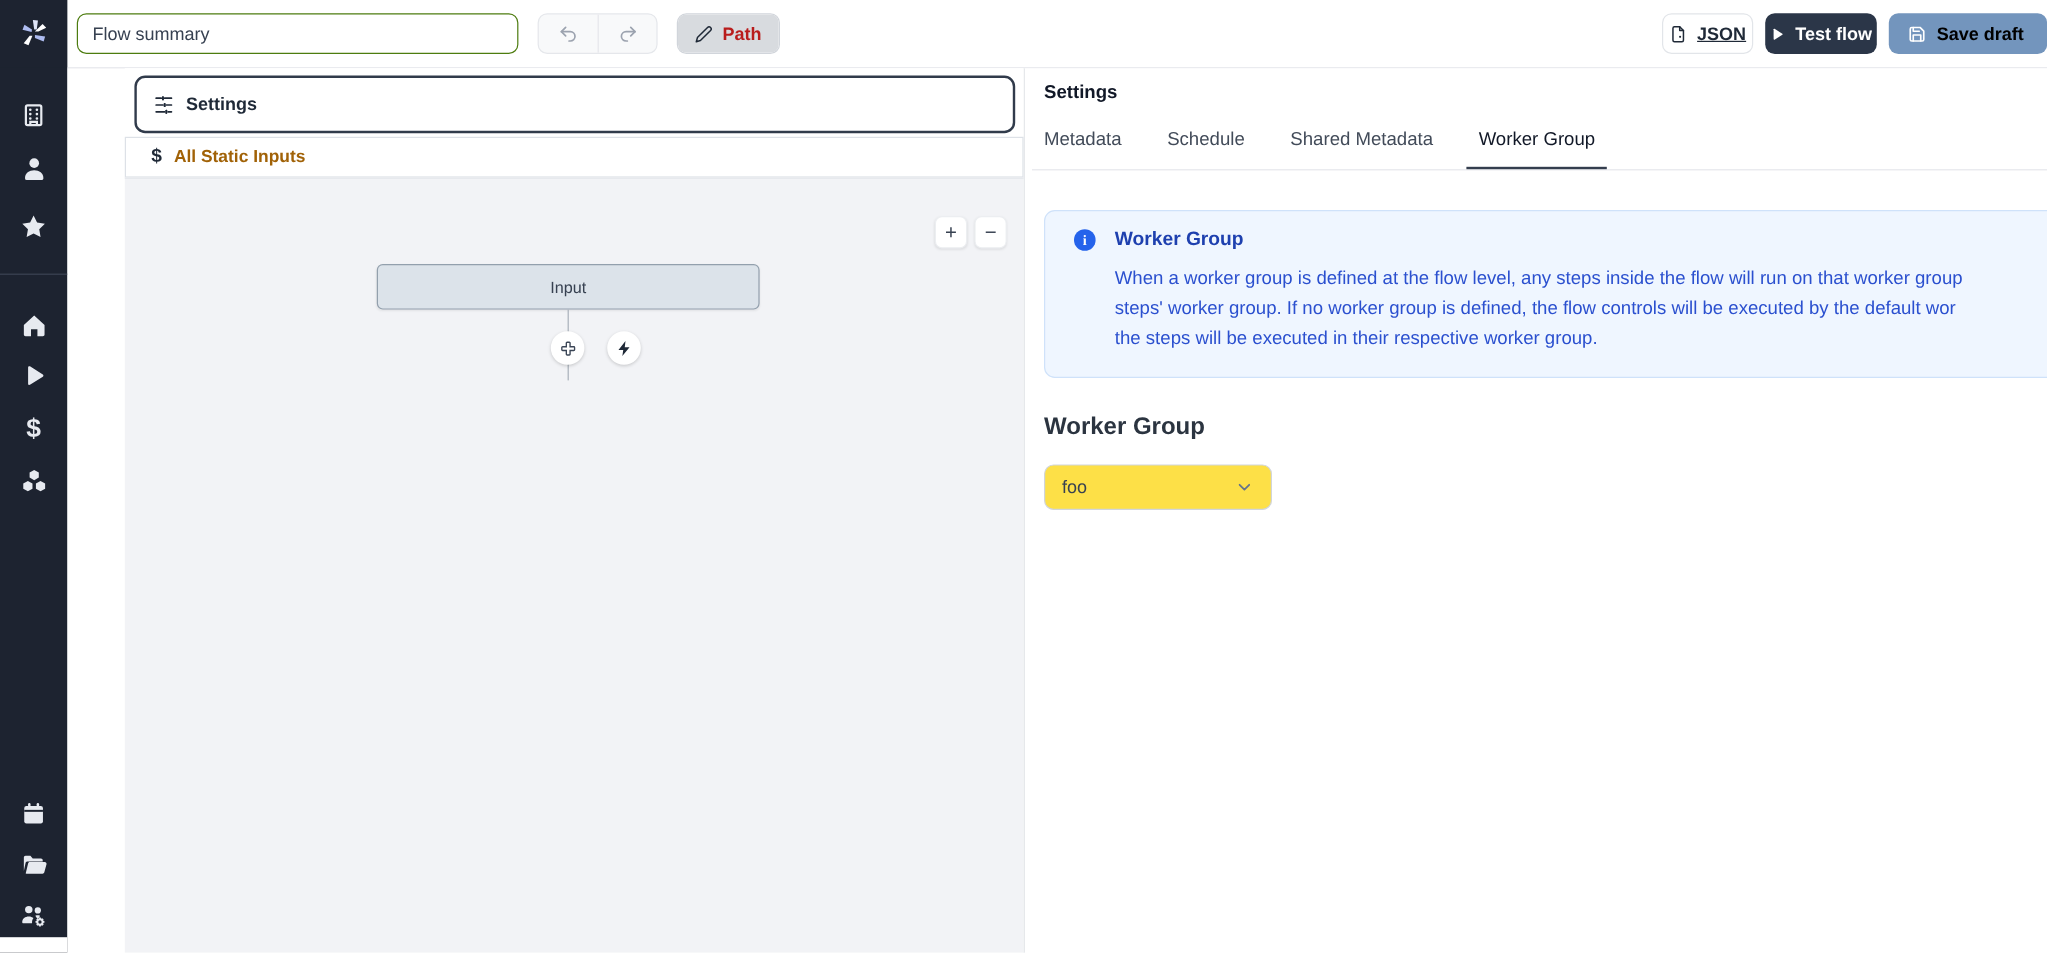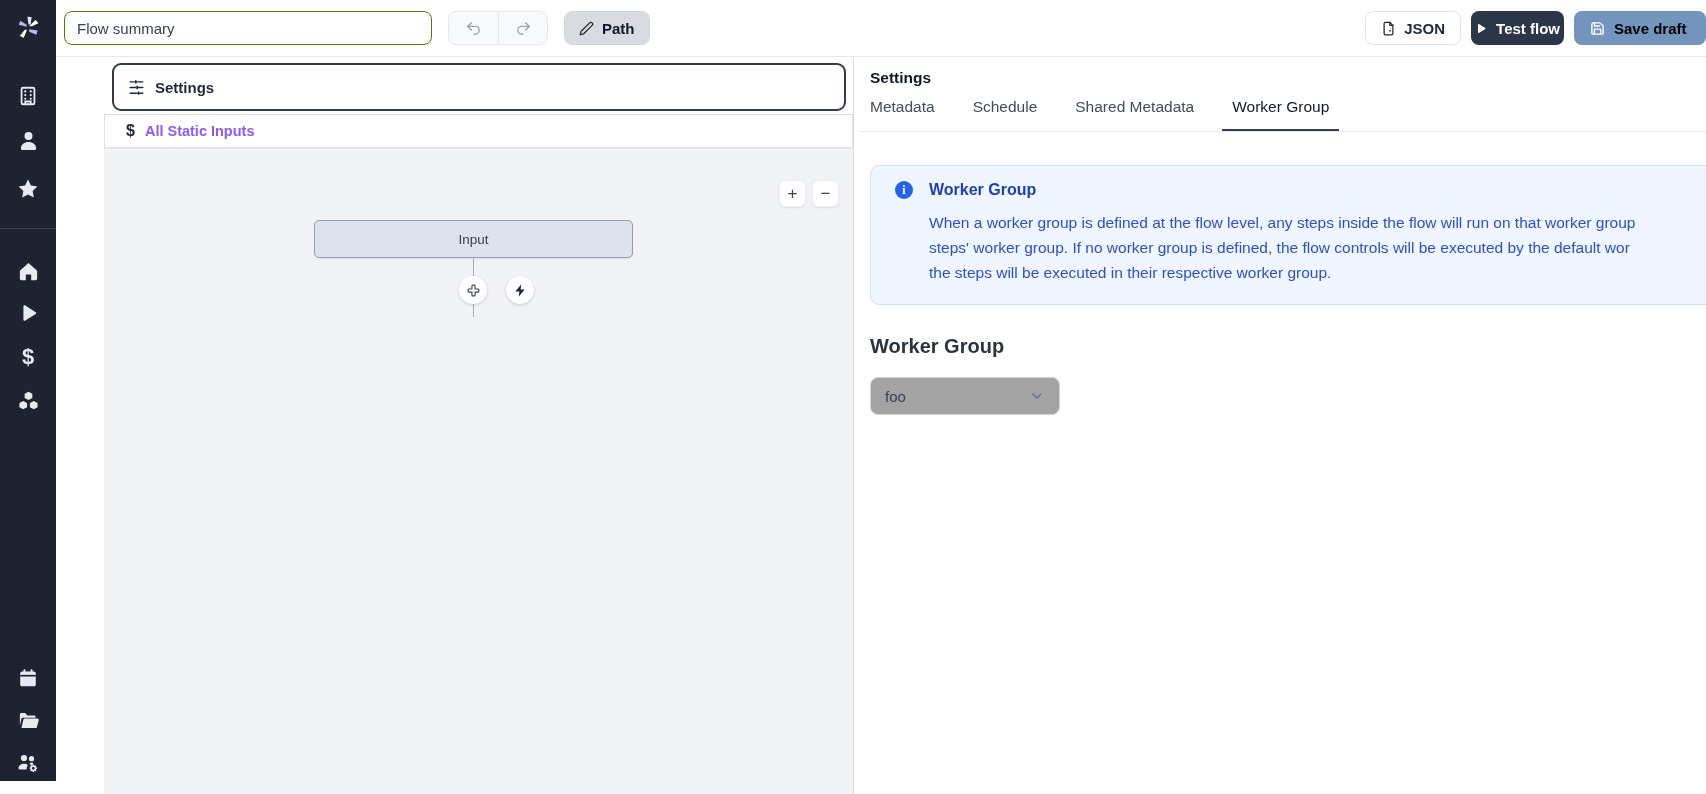--- a/index.html
+++ b/index.html
@@ -27,27 +27,27 @@
                    font-family:"Liberation Sans", sans-serif; outline:none; }
   .history-group { margin-left:16px; height:34px; display:flex; border:1px solid #e5e7eb;
                    border-radius:8px; background:#f8f9fa; overflow:hidden; }
   .history-btn { width:49px; height:100%; display:flex; align-items:center; justify-content:center;
                  color:#9ca3af; background:transparent; border:none; cursor:pointer; }
   .history-btn + .history-btn { border-left:1px solid #e5e7eb; }
 
   .path-group { margin-left:16px; height:34px; display:flex; align-items:stretch;
                 border:1px solid #d1d5db; border-radius:8px; overflow:hidden; }
   .path-label { display:flex; align-items:center; gap:8px; background:#d8dbdf; padding:0 14px;
-                font-size:15px; font-weight:bold; color:#0f172a; }
+                font-size:15px; font-weight:bold; color:#b91c1c; }
   .path-value { display:flex; align-items:center; background:#fff; padding:0 13px; width:360px;
                 font-family:"DejaVu Sans Mono", monospace; font-size:14.5px; color:#111827; }
 
   .tb-btn { height:34px; display:flex; align-items:center; border-radius:8px; cursor:pointer;
             font-size:15px; border:1px solid #e2e5e9; background:#fff; color:#1f2937; }
-  .json-btn { margin-left:auto; padding:0 15px; gap:8px; font-weight:bold; }
+  .json-btn { margin-left:auto; padding:0 5px; gap:8px; font-weight:bold;text-decoration:underline; }
   .testupto-btn { margin-left:13px; padding:0 12px; gap:9px; font-weight:bold; }
   .badge { background:#e2e6fb; color:#4f46e5; font-weight:bold; font-size:14.5px;
            border-radius:6px; padding:4px 11px; }
   .testflow-btn { margin-left:10px; padding:0 4px; gap:9px; background:#2b3648; border:none;
                   color:#fff; font-weight:bold; }
   .savedraft-btn { margin-left:10px; padding:0 16px; gap:9px; background:#7395bd; border:none;
                    color:#000000; font-weight:bold; width:132px; flex:0 0 132px; }
 
   
   .content { flex:1; display:flex; min-height:0;padding-left:48px; }
@@ -56,21 +56,21 @@
   .flow-panel { width:750px; flex:0 0 750px; display:flex; flex-direction:column;
                 border-right:1px solid #d9dde2; background:#fff; }
   .flow-header { position:relative; height:91px; flex:0 0 91px; background:#fff; }
   .settings-box { position:absolute; left:8px; top:6px; width:734px; height:48px;
                   border:2px solid #313b4b; border-radius:9px; background:#fff;
                   display:flex; align-items:center; gap:10px; padding-left:14px; cursor:pointer; }
   .settings-box .lbl { font-size:15px; font-weight:bold; color:#1f2937; }
   .static-row { position:absolute; left:0; top:57px; width:100%; height:34px; background:#fff;
                 border:1px solid #dde1e7; display:flex; align-items:center; gap:10px;
                 padding-left:21px; cursor:pointer; }
-  .static-row .lbl { font-size:14.5px; font-weight:bold; color:#8b5cf6; }
+  .static-row .lbl { font-size:14.5px; font-weight:bold; color:#a16207; }
   .dollar-ico { font-size:16px; font-weight:bold; color:#1f2937; }
 
   .canvas { position:relative; flex:1; background:#f2f3f6; border-top:1px solid #e3e6ea; }
   .zoom-btn { position:absolute; width:27px; height:27px; top:31px; background:#fff;
               border:1px solid #eceef1; border-radius:6px; box-shadow:0 1px 2px rgba(0,0,0,.08);
               display:flex; align-items:center; justify-content:center; font-size:17px;
               color:#374151; cursor:pointer; }
   .zoom-in { left:675px; } .zoom-out { left:708px; }
   .node { position:absolute; left:210px; width:319px; height:38px; border-radius:5px;
           display:flex; align-items:center; justify-content:center; font-size:13.5px;
@@ -80,38 +80,38 @@
   .edge-line { position:absolute; left:369px; top:109px; width:1px; height:59px; background:#a8b0ba; }
   .graph-circle { position:absolute; width:28px; height:28px; border-radius:50%; background:#fff;
                   box-shadow:0 1px 3px rgba(0,0,0,.18); display:flex; align-items:center;
                   justify-content:center; cursor:pointer; }
   .add-circle { left:355px; top:127px; }
   .bolt-circle { left:402px; top:127px; }
 
   
   .settings-panel { flex:1; background:#fff; padding-left:16px; position:relative; min-width:0; }
   .sp-title { margin-top:12px; font-size:15.5px; font-weight:bold; color:#111827; }
-  .tabs { margin-top:5px; display:flex; border-bottom:1px solid #e5e7eb; margin-left:-10px; }
+  .tabs { margin-top:15px; display:flex; border-bottom:1px solid #e5e7eb; margin-left:-10px; }
   .tab { padding:6px 10px 13px 10px; margin-right:18px; font-size:15.5px; color:#424b59;
          cursor:pointer; border-bottom:2.5px solid transparent; white-space:nowrap; }
   .tab.active { color:#111827; border-bottom-color:#343e4e; }
 
   .alert { margin-top:33px; width:980px; background:#eff6ff; border:1px solid #cfe2fa;
            border-radius:9px; padding:15px 0 19px 24px; overflow:hidden; }
   .alert-head { display:flex; align-items:center; gap:16px; }
   .info-ico { width:18px; height:18px; border-radius:50%; background:#2563eb; color:#fff;
               font-size:12px; font-weight:bold; display:flex; align-items:center;
               justify-content:center; flex:0 0 18px; font-family:"Liberation Serif", serif; }
   .alert-title { font-size:16px; font-weight:bold; color:#1e40af; }
   .alert-body { margin-left:34px; margin-top:11px; }
   .alert-line { font-size:15.5px; line-height:25px; color:#2b50cf; white-space:nowrap; }
 
   .wg-title { margin-top:30px; font-size:20px; font-weight:bold; color:#2b3440; }
   .wg-select { margin-top:19px; width:190px; height:38px; border:1px solid #d1d5db;
-               border-radius:8px; background:#a3a3a3; display:flex; align-items:center;
+               border-radius:8px; background:#fde047; display:flex; align-items:center;
                justify-content:space-between; padding:0 14px 0 14px; cursor:pointer; }
   .wg-select .val { font-size:15px; color:#374151; }
 
   svg { display:block; }
 </style>
 </head>
 <body>
 
 <div class="app">
 

